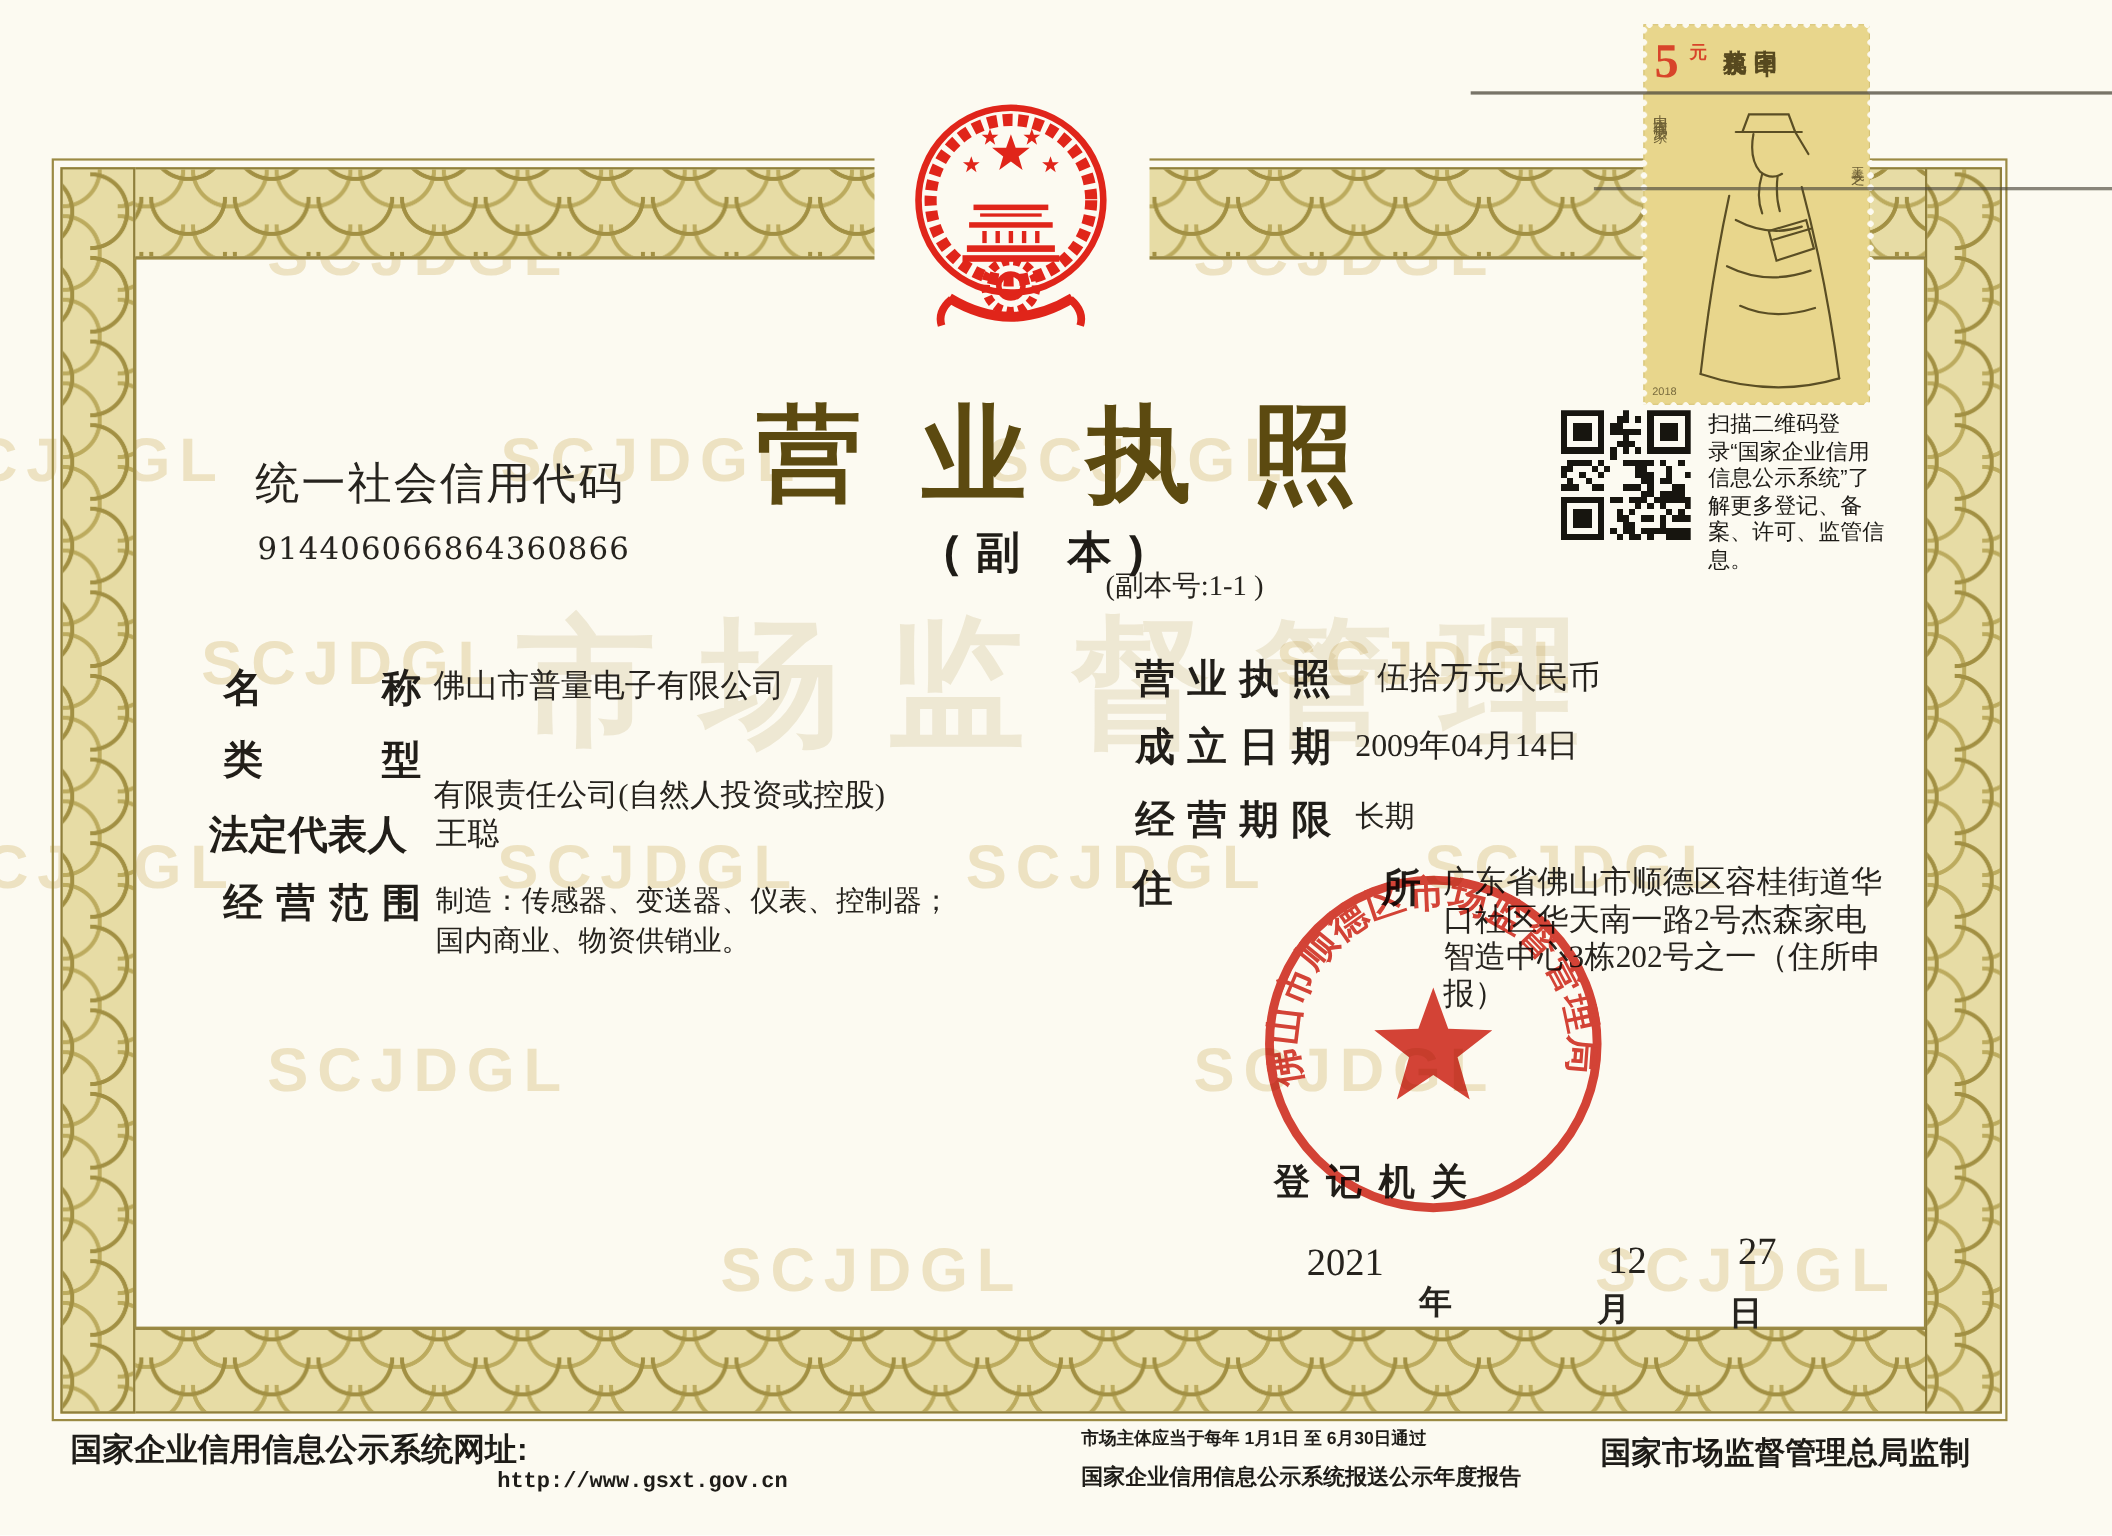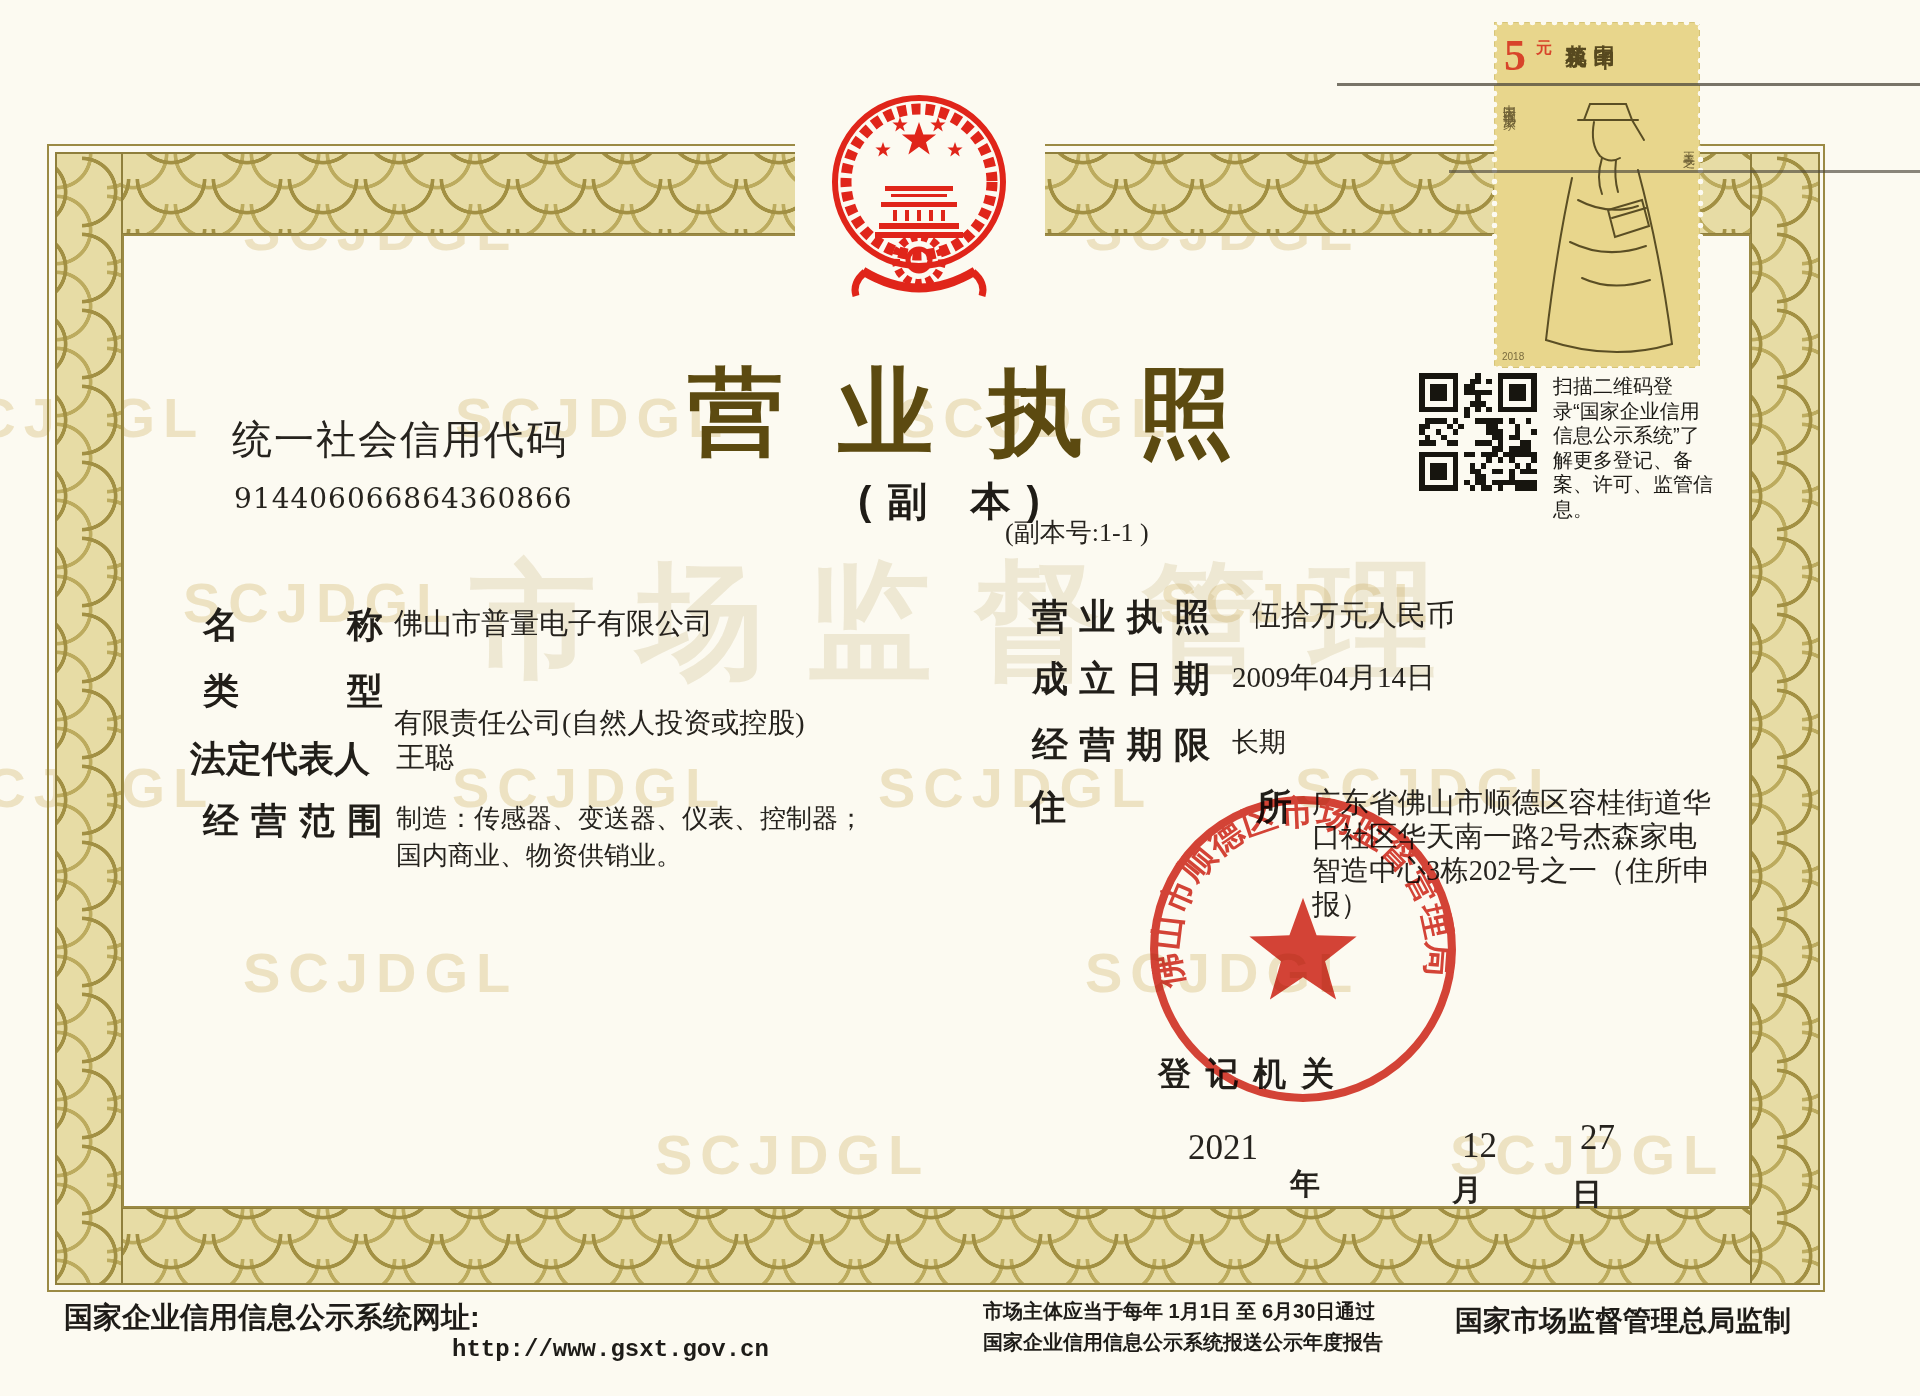--- a/index.html
+++ b/index.html
@@ -351,21 +351,21 @@
       <circle cx="160" cy="160" r="148" fill="none" stroke="#d22f23" stroke-width="8"></circle>
       <polygon fill="#d22f23" points="160,109 173.5,146.4 213.3,147.7 181.9,172.1 192.9,210.3 160,188 127.1,210.3 138.1,172.1 106.7,147.7 146.5,146.4"></polygon>
       <path id="sealarc" d="M41.4,196.2 A124,124 0 1 1 278.6,196.2" fill="none"></path>
       <text font-size="34" font-weight="700" fill="#d22f23" font-family="Liberation Sans, sans-serif">
         <textPath href="#sealarc" startOffset="0" textLength="452">佛山市顺德区市场监督管理局</textPath>
       </text>
     </svg>
   </div>
 
   <span class="ft" style="left:64px;top:1298px;font-size:29px;">国家企业信用信息公示系统网址:</span>
-  <span class="ft" style="left:452px;top:1336px;font-size:24px;font-family:'Liberation Mono',monospace;font-weight:700;">http://www.gsxt.gov.cn</span>
-  <span class="ft" style="left:983px;top:1298px;font-size:20px;font-weight:700;">市场主体应当于每年 1月1日 至 6月30日通过</span>
+  <span class="ft" style="left:452px;top:1336px;font-size:20px;font-family:'Liberation Mono',monospace;font-weight:700;">http://www.gsxt.gov.cn</span>
+  <span class="ft" style="left:983px;top:1298px;font-size:16px;font-weight:700;">市场主体应当于每年 1月1日 至 6月30日通过</span>
   <span class="ft" style="left:983px;top:1329px;font-size:20px;font-weight:700;">国家企业信用信息公示系统报送公示年度报告</span>
   <span class="ft" style="left:1455px;top:1302px;font-size:28px;">国家市场监督管理总局监制</span>
 
   <div class="scanline" style="left:1337px;top:83px;width:583px;"></div>
   <div class="scanline" style="left:1449px;top:170px;width:471px;opacity:.65;"></div>
 
 </div>
 
 </body></html>

